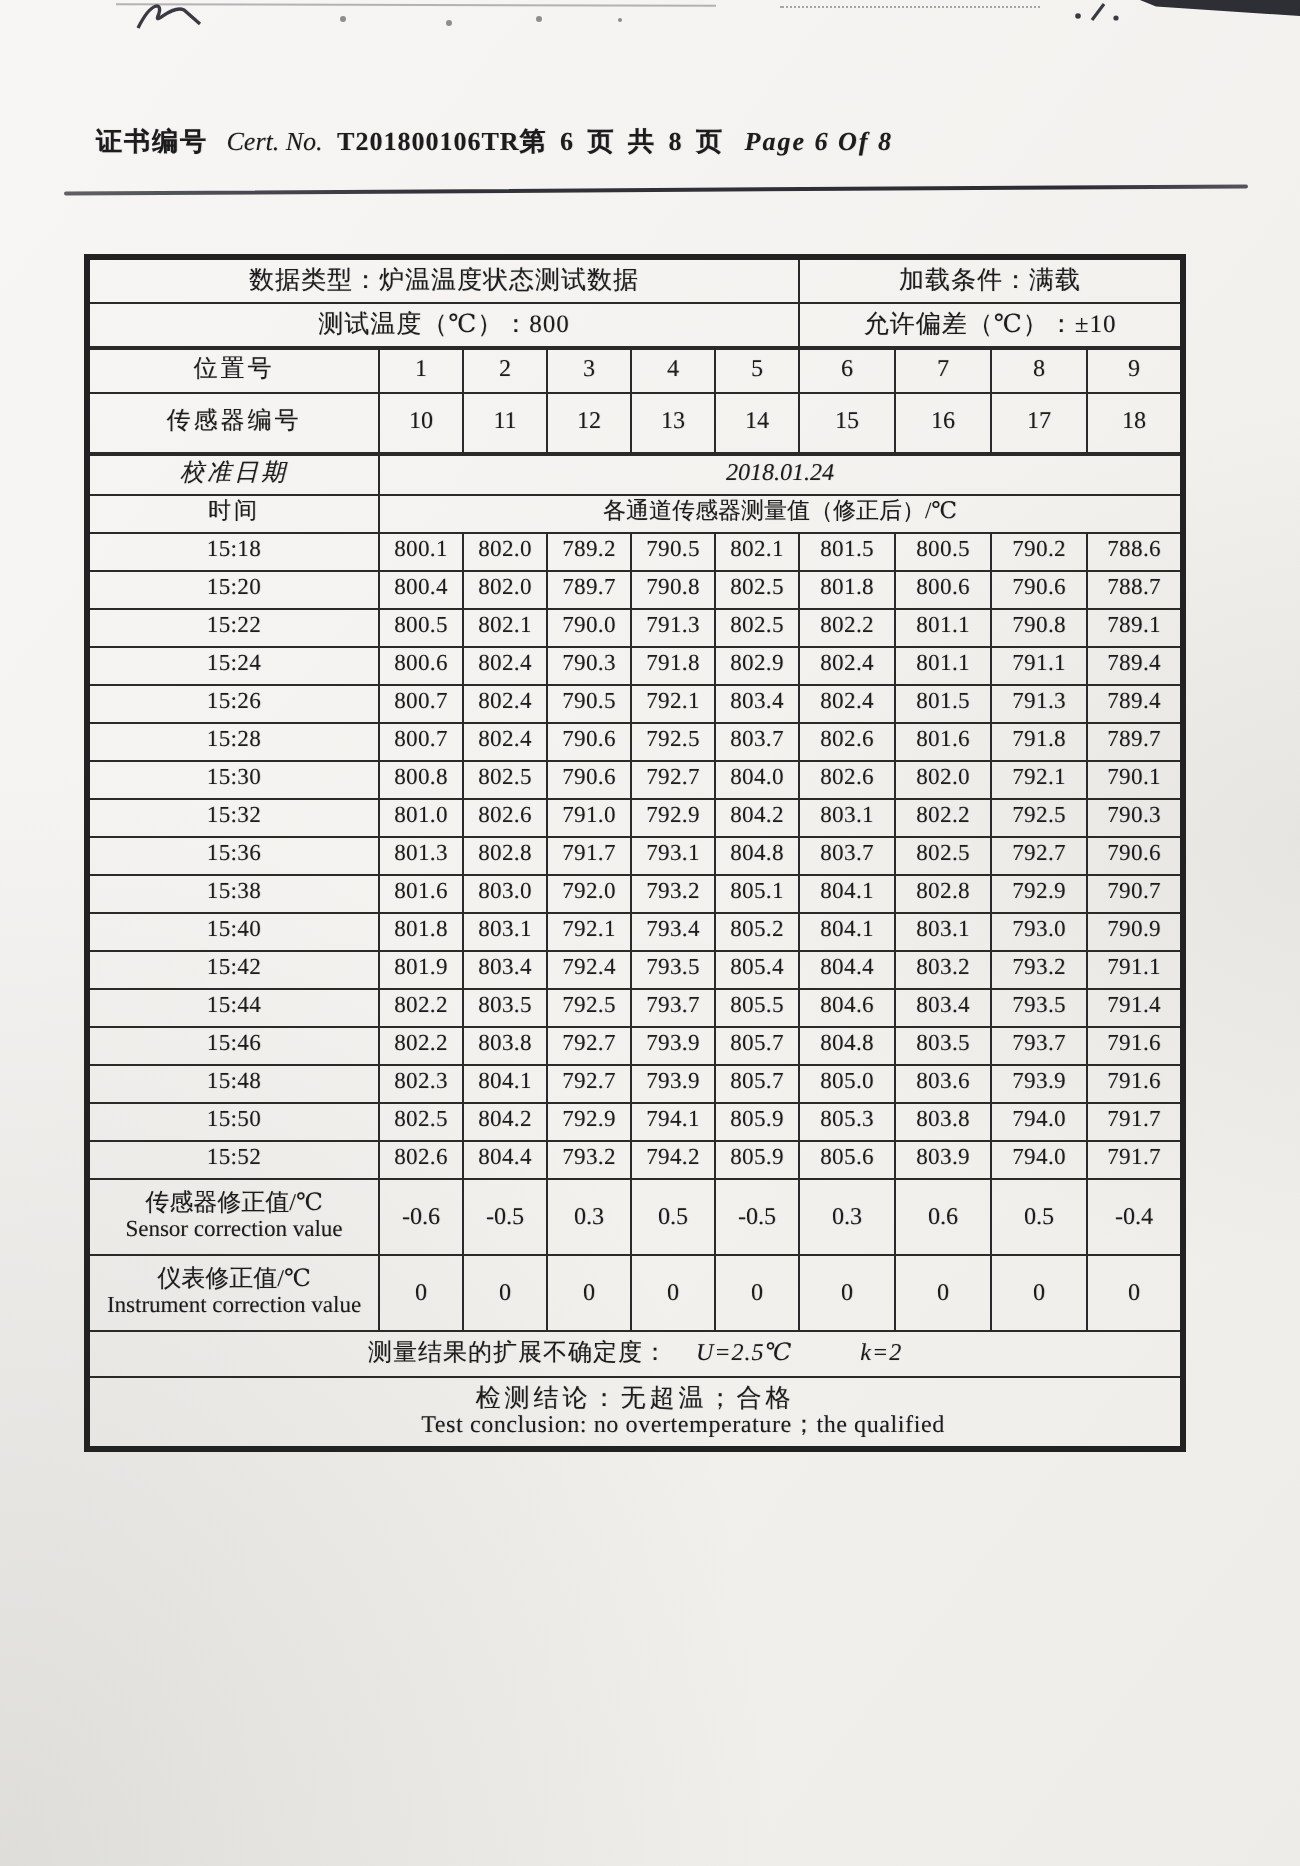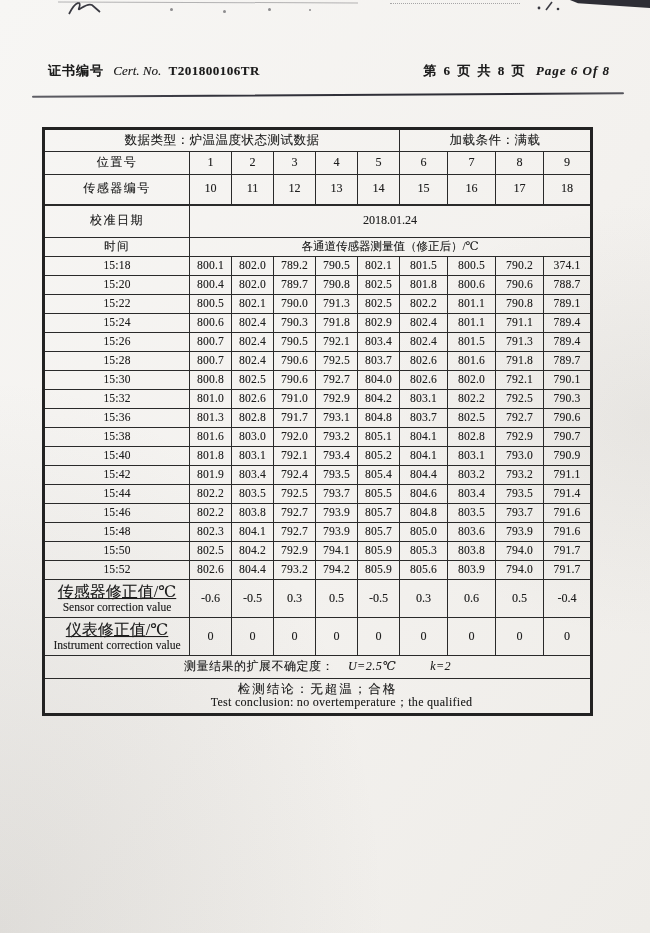--- a/index.html
+++ b/index.html
@@ -21,50 +21,50 @@
     border-top:1.5px dotted rgba(70,70,75,0.45);}
   .pen-mark{position:absolute;left:66px;top:-1px;}
   .pen-mark-2{position:absolute;left:536px;top:0px;}
   .dot{position:absolute;width:3px;height:3px;border-radius:50%;background:rgba(55,55,60,0.55);}
   .dot.d1{left:170px;top:8px;} .dot.d2{left:223px;top:10px;}
   .dot.d3{left:268px;top:8px;} .dot.d4{left:309px;top:9px;width:2px;height:2px;}
   .corner-wedge{position:absolute;right:0;top:0;width:80px;height:8px;background:#2e2e35;
     clip-path:polygon(0 0,100% 0,100% 100%,10% 40%);}
   
   .doc-header{position:absolute;left:48px;top:62px;width:562px;display:flex;
-    justify-content:space-between;align-items:baseline;font-size:13px;white-space:nowrap;}
+    justify-content:flex-start;align-items:baseline;font-size:13px;white-space:nowrap;}
   .cert-line .zh{font-weight:bold;letter-spacing:1px;}
   .cert-line .en{font-style:italic;margin:0 4px 0 6px;}
   .cert-line .no{font-weight:bold;letter-spacing:0.5px;}
   .page-line{font-weight:bold;}
   .page-line .zh{letter-spacing:2px;}
   .page-line .en{font-style:italic;margin-left:6px;letter-spacing:1px;}
   .header-rule{position:absolute;left:32px;top:94px;width:592px;height:2px;
     background:linear-gradient(90deg,rgba(45,45,55,.75),#33333c 30%,#2c2c34 85%,rgba(45,45,55,.8));
     transform:rotate(-0.35deg);border-radius:1px;}
   
   table.cal{position:absolute;left:42px;top:127px;width:548px;border-collapse:collapse;
     table-layout:fixed;border:3px solid #222;}
   table.cal td{border:1.5px solid #2a2a2a;text-align:center;vertical-align:middle;
     padding:0;font-size:12px;line-height:1.15;overflow:hidden;}
   tr.r-meta1{height:23px;} tr.r-meta2{height:22px;}
   tr.r-meta1 td,tr.r-meta2 td{font-size:12.5px;letter-spacing:0.5px;}
   td.alignleft{text-align:left;padding-left:12px;}
   tr.r-meta2 td{border-bottom-width:2.5px;}
   tr.r-position{height:23px;} tr.r-sensor{height:30px;}
   tr.r-sensor td{border-bottom-width:2.5px;}
-  tr.r-caldate{height:33px;} tr.r-timehdr{height:19px;}
+  tr.r-caldate{height:21px;font-style:italic;} tr.r-timehdr{height:19px;}
   tr.r-timehdr td{font-size:11.5px;}
   td.lbl{font-size:12.5px;letter-spacing:1.5px;}
   tr.reading-row{height:19px;margin-top:36px;}
   tr.reading-row td{font-size:11.5px;letter-spacing:0.2px;}
   tr.r-corr{height:38px;}
   tr.r-corr td{font-size:12px;}
   td.two-line{letter-spacing:0;}
-  td.two-line .zh{font-size:16px;text-decoration:underline;}
+  td.two-line .zh{font-size:12px;}
   td.two-line .en{font-size:11.5px;}
   tr.r-uncert{height:23px;}
   tr.r-uncert td{font-size:12px;letter-spacing:0.5px;margin-top:29px;}
   .it{font-style:italic;}
   .sp{margin-left:14px;} .sp2{margin-left:34px;}
   tr.r-concl{height:36px;}
   tr.r-concl td .zh{font-size:12.5px;letter-spacing:2px;}
   tr.r-concl td .en{font-size:12px;letter-spacing:0.3px;margin-left:48px;}
 </style>
 </head>
@@ -112,20 +112,24 @@
       <col style="width:48px">
         <col style="width:48px">
         <col style="width:48px">
         <col style="width:48px">
     </colgroup>
     <tbody>
       <tr class="r-meta1">
         <td colspan="6">数据类型：炉温温度状态测试数据</td>
         <td colspan="4" class="alignleft">加载条件：满载</td>
       </tr>
+      <tr class="r-meta2">
+        <td colspan="6">测试温度（℃）：800</td>
+        <td colspan="4">允许偏差（℃）：±10</td>
+      </tr>
       <tr class="r-position">
         <td class="lbl">位置号</td>
       <td>1</td>
           <td>2</td>
           <td>3</td>
           <td>4</td>
           <td>5</td>
           <td>6</td>
           <td>7</td>
           <td>8</td>
@@ -156,21 +160,21 @@
         <tr class="reading-row">
           <td>15:18</td>
           <td>800.1</td>
           <td>802.0</td>
           <td>789.2</td>
           <td>790.5</td>
           <td>802.1</td>
           <td>801.5</td>
           <td>800.5</td>
           <td>790.2</td>
-          <td>374.1</td>
+          <td>788.6</td>
         </tr>
         <tr class="reading-row">
           <td>15:20</td>
           <td>800.4</td>
           <td>802.0</td>
           <td>789.7</td>
           <td>790.8</td>
           <td>802.5</td>
           <td>801.8</td>
           <td>800.6</td>

